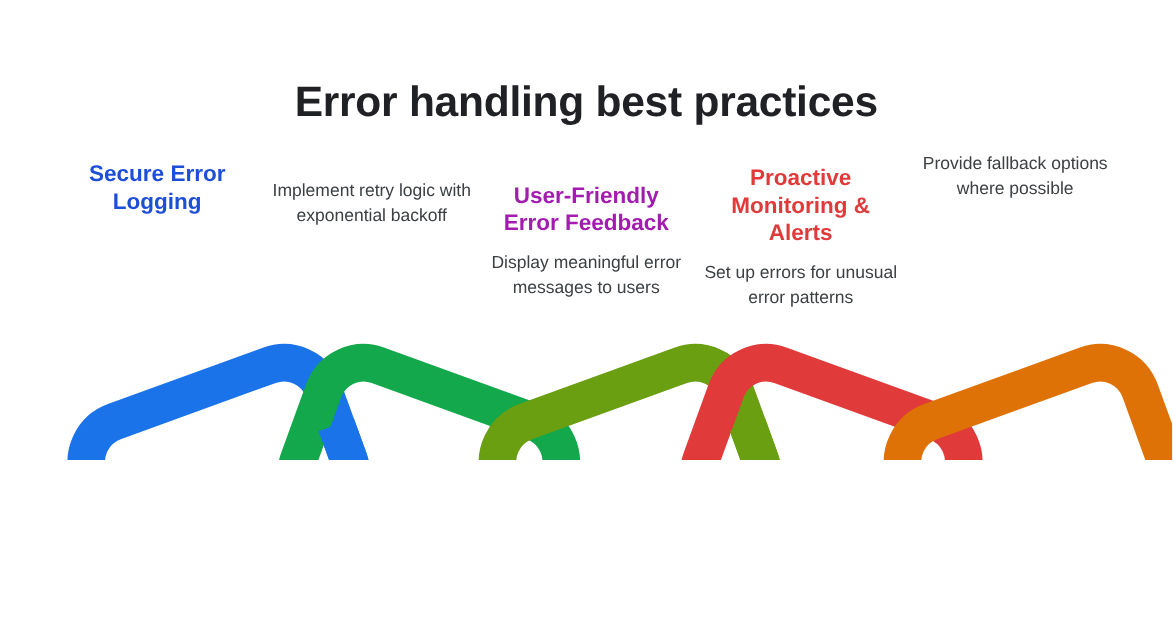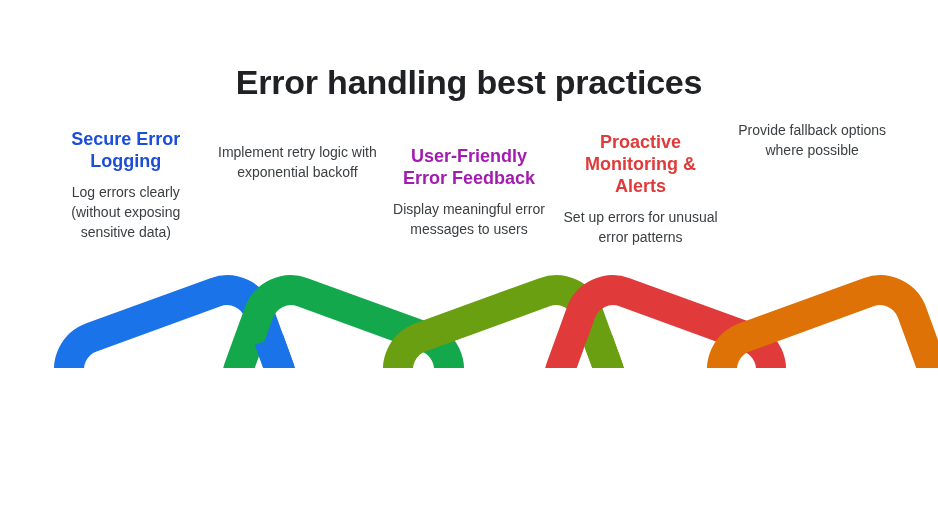--- a/index.html
+++ b/index.html
@@ -86,21 +86,20 @@
 <body>
 
 <div id="slide">
 
   <div id="title">Error handling best practices</div>
 
   <div id="columns">
 
     <div class="column c0">
       <p class="col-heading" style="color: #1d4ed8;">Secure Error Logging</p>
-      <p class="col-body">Log errors clearly (without exposing sensitive data)</p>
     </div>
 
     <div class="column c1">
       <p class="col-body">Implement retry logic with exponential backoff</p>
     </div>
 
     <div class="column c2">
       <p class="col-heading" style="color: #a21caf;">User-Friendly Error Feedback</p>
       <p class="col-body">Display meaningful error messages to users</p>
     </div>

